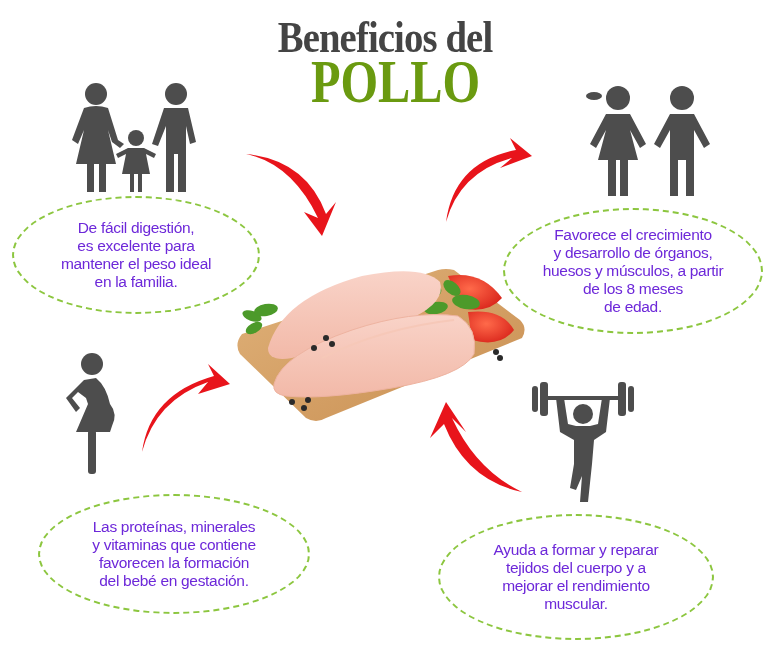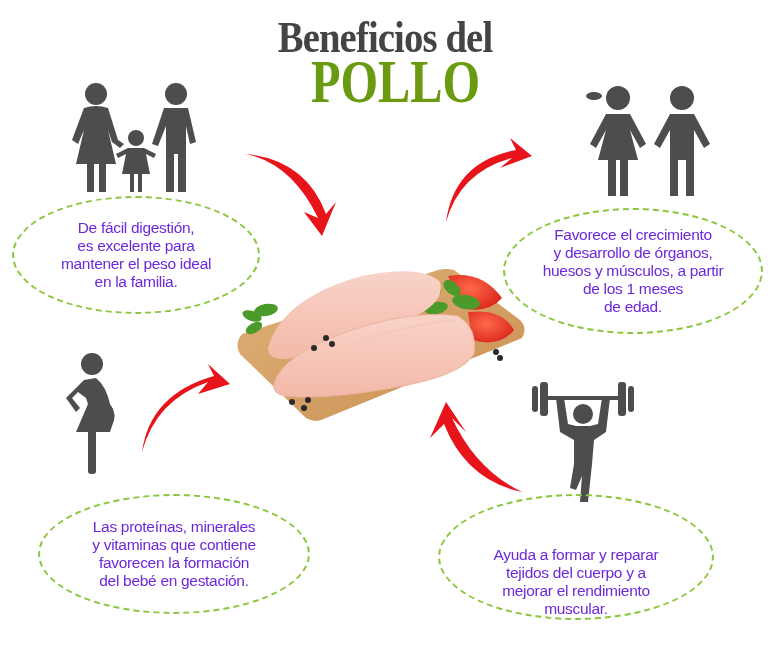--- a/index.html
+++ b/index.html
@@ -28,21 +28,21 @@
     color: #6d28d9;
     font-family: "Liberation Sans", sans-serif;
     font-size: 15.5px; line-height: 18px;
     letter-spacing: -0.3px;
   }
   .bubble-text { white-space: pre-line; }
 
   #b1 { left: 12px; top: 196px; width: 248px; height: 118px; }
   #b2 { left: 503px; top: 208px; width: 260px; height: 126px; }
   #b3 { left: 38px; top: 494px; width: 272px; height: 120px; }
-  #b4 { left: 438px; top: 494px; width: 276px; height: 126px; align-items: flex-end; }
+  #b4 { left: 438px; top: 514px; width: 276px; height: 126px; }
 
   .icon { position: absolute; }
   .icon svg { display: block; }
 
   .arrow { position: absolute; }
   .arrow svg { display: block; }
 
   .food { position: absolute; left: 232px; top: 258px; width: 300px; height: 170px; }
 </style>
 </head>
@@ -182,21 +182,21 @@
 <div class="bubble" id="b1">
   <div class="bubble-text">De fácil digestión,
 es excelente para
 mantener el peso ideal
 en la familia.</div>
 </div>
 <div class="bubble" id="b2">
   <div class="bubble-text">Favorece el crecimiento
 y desarrollo de órganos,
 huesos y músculos, a partir
-de los 1 meses
+de los 8 meses
 de edad.</div>
 </div>
 <div class="bubble" id="b3">
   <div class="bubble-text">Las proteínas, minerales
 y vitaminas que contiene
 favorecen la formación
 del bebé en gestación.</div>
 </div>
 <div class="bubble" id="b4">
   <div class="bubble-text">Ayuda a formar y reparar

